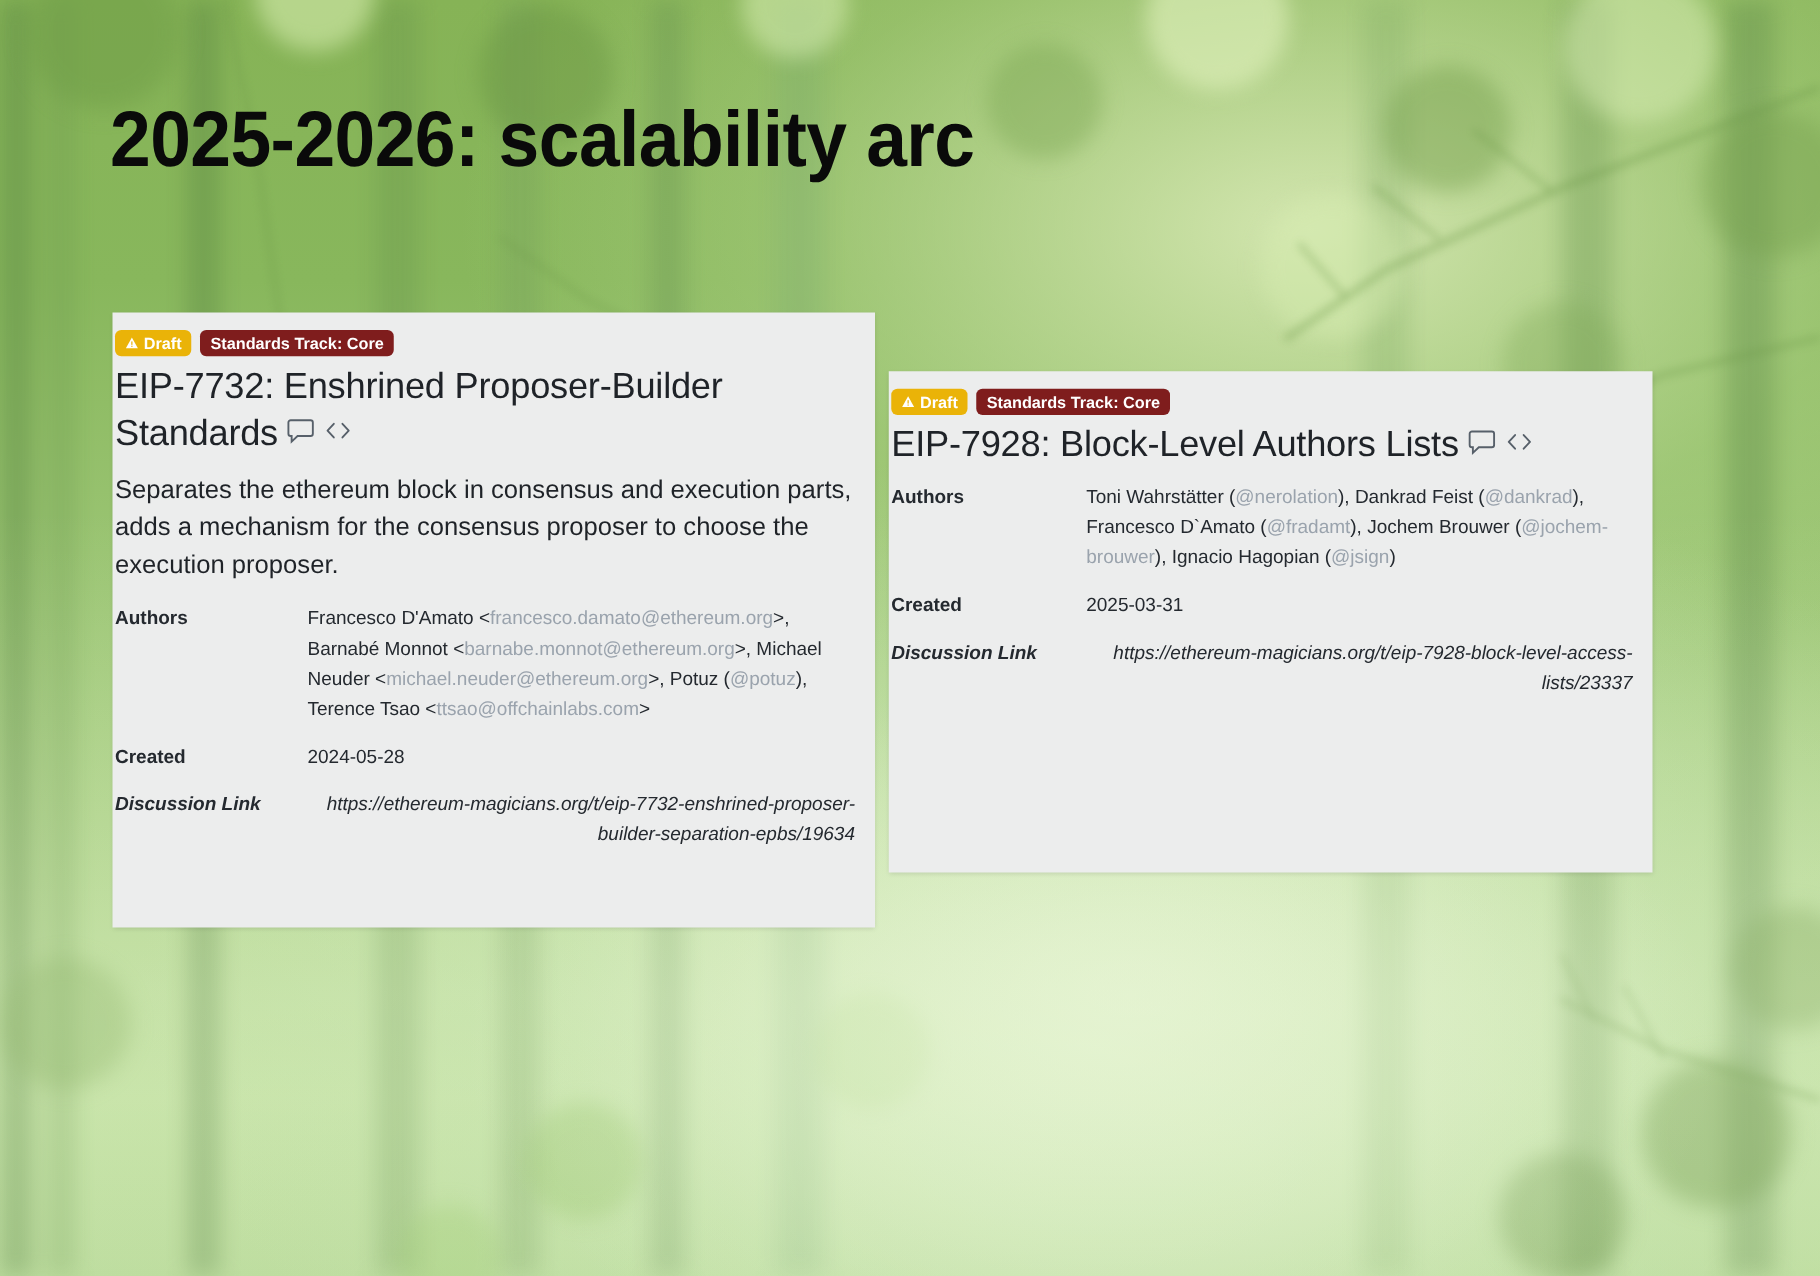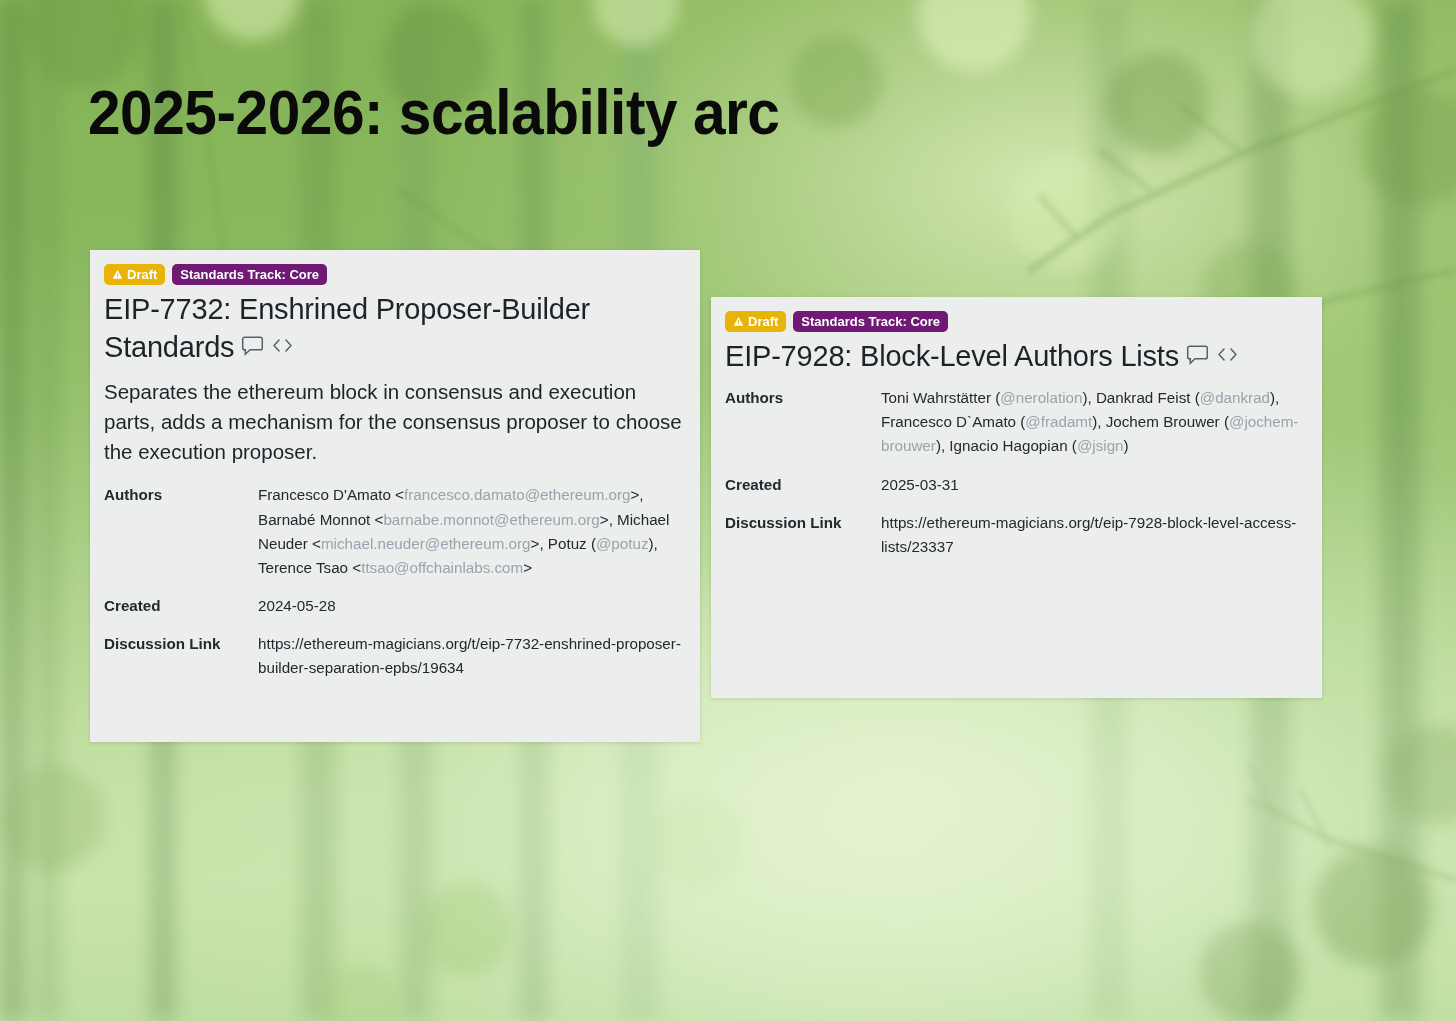--- a/index.html
+++ b/index.html
@@ -102,21 +102,21 @@
     transform-origin: left center;
     white-space: nowrap;
   }
 
   
   .eip-card {
     position: absolute;
     background: #eceded;
     box-shadow: 0 1px 4px rgba(0,0,0,0.13);
     box-sizing: border-box;
-    padding: 14px 16px 14px 14px;
+    padding: 14px 16px 14px 2px;
   }
   #eip-card-7732 {
     left: 90px;
     top: 250px;
     width: 610px;
     height: 492px;
   }
   #eip-card-7928 {
     left: 711px;
     top: 297px;
@@ -136,21 +136,21 @@
     gap: 4px;
     border-radius: 5px;
     font-size: 13px;
     font-weight: 700;
     line-height: 1;
     padding: 4px 8px;
     color: #ffffff;
     white-space: nowrap;
   }
   .badge-draft { background: #eab308; }
-  .badge-track { background: #701a75; }
+  .badge-track { background: #7f1d1d; }
   .warn-ico { display:inline-block; width: 11px; height: 11px; }
 
   .eip-title {
     font-size: 29px;
     line-height: 1.31;
     color: #1f2328;
     font-weight: 400;
     margin: 2px 0 10px 0;
     letter-spacing: -0.2px;
   }
@@ -171,30 +171,30 @@
     width: 100%;
     border-collapse: collapse;
   }
   .meta-table td {
     vertical-align: top;
     padding: 0 0 14px 0;
     font-size: 15.2px;
     line-height: 1.59;
     color: #24292f;
   }
-  .meta-table tr:last-child td { padding-bottom: 0; }
+  .meta-table tr:last-child td { padding-bottom: 0; font-style: italic; }
   .meta-key {
     font-weight: 700;
     white-space: nowrap;
     padding-right: 14px !important;
     font-size: 14.4px;
   }
   #eip-card-7732 .meta-key { width: 140px; }
   #eip-card-7928 .meta-key { width: 142px; }
-  .meta-val-link { color: #9aa3ad; word-break: break-word; }
+  .meta-val-link { color: #9aa3ad; word-break: break-word; text-align: right; }
 </style>
 </head>
 <body>
 
 <div id="slide">
 
   <div class="bg-base"></div>
   <div class="trunks"></div>
   <div class="foliage"></div>
   <svg class="branches" viewBox="0 0 1456 1021" preserveAspectRatio="none">

